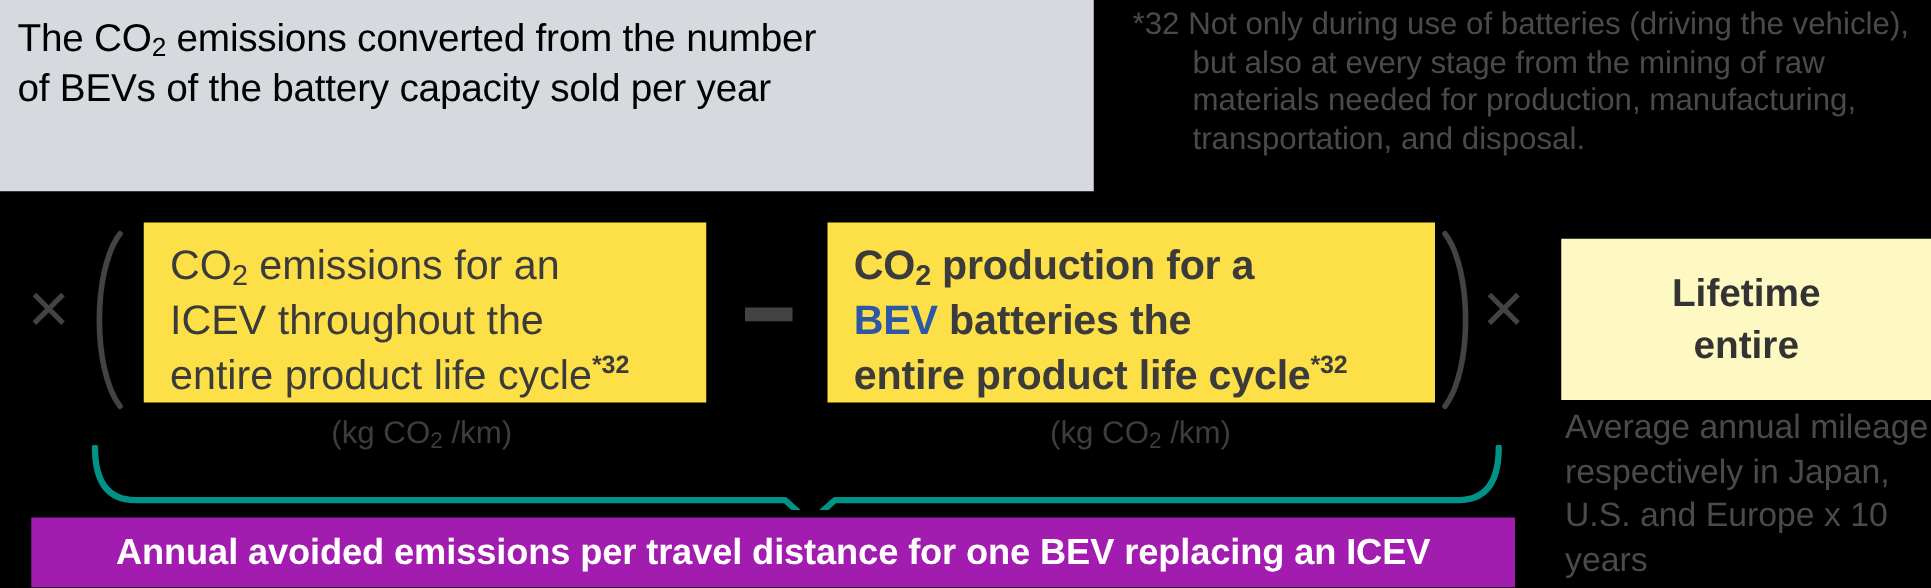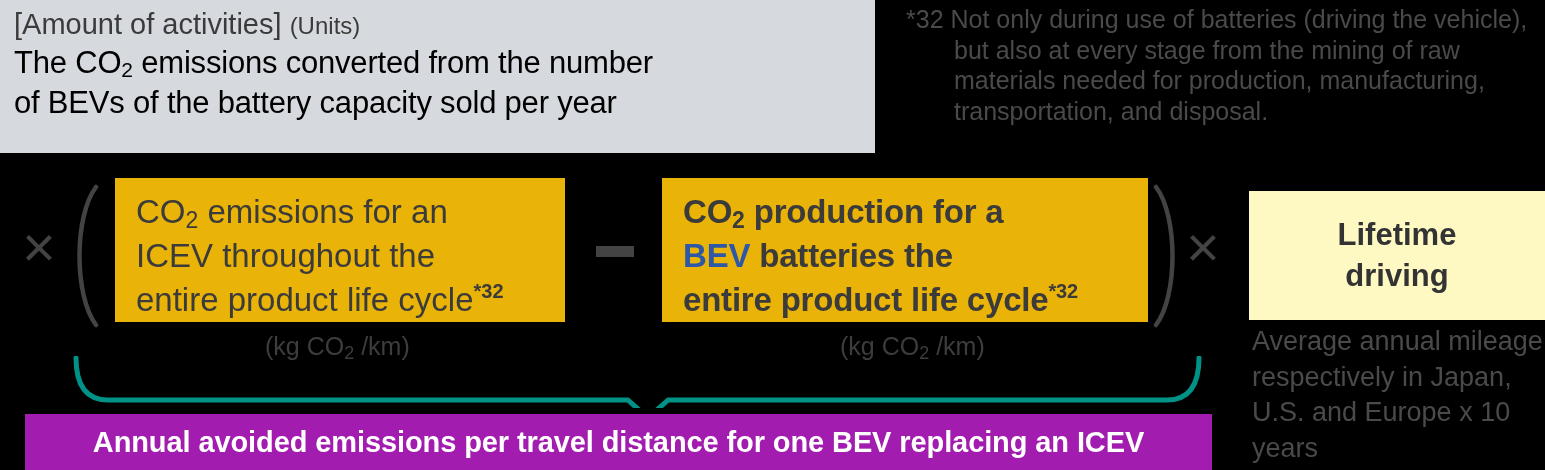--- a/index.html
+++ b/index.html
@@ -53,21 +53,21 @@
   .paren.open{left:62px;top:182px;}
   .paren.close{left:1148px;top:182px;}
 
   .op-minus{
     position:absolute;left:596px;top:246px;width:38px;height:11px;
     background:#434343;
   }
 
   
   .fbox{
-    position:absolute;background:#eab308;box-sizing:border-box;
+    position:absolute;background:#fde047;box-sizing:border-box;
     color:#3b3b3b;
   }
   .fbox-1{left:115px;top:178px;width:450px;height:144px;padding:12px 0 0 21px;}
   .fbox-2{left:662px;top:178px;width:486px;height:144px;padding:12px 0 0 21px;}
   .fbox .ln{font-size:33px;line-height:1.33;white-space:nowrap;}
   .fbox-2 .ln{font-weight:bold;letter-spacing:-0.2px;}
   .fbox sub{font-size:23px;vertical-align:baseline;position:relative;top:5px;}
   .fbox sup{font-size:20px;vertical-align:baseline;position:relative;top:-13px;font-weight:bold;}
   .bev{color:#2d58a7;}
 
@@ -107,24 +107,20 @@
     position:absolute;left:1252px;top:324px;width:293px;
     color:#4a4a4a;font-size:27px;line-height:1.32;
   }
 </style>
 </head>
 <body>
 
 <div class="stage">
 
   <div class="header-panel">
-    <div class="hdr-line1">
-      <span>[Amount of activities]</span>
-      <span class="units">(Units)</span>
-    </div>
     <div class="hdr-title">
       <div><span>The CO</span><sub>2</sub><span> emissions converted from the number</span></div>
       <div>of BEVs of the battery capacity sold per year</div>
     </div>
   </div>
 
   <div class="footnote">
     <div class="fn-hang"><span class="fn-mark">*32</span> <span class="fn-body">Not only during use of batteries (driving the vehicle), but also at every stage from the mining of raw materials needed for production, manufacturing, transportation, and disposal.</span></div>
   </div>
 
@@ -168,19 +164,19 @@
     </svg>
   </div>
 
   <div class="banner">
     <div class="banner-text">Annual avoided emissions per travel distance for one BEV replacing an ICEV</div>
   </div>
 
   <div class="ybox">
     <div class="ybox-text">
       <div>Lifetime</div>
-      <div>driving</div>
+      <div>entire</div>
     </div>
   </div>
 
   <div class="ynote">Average annual mileage respectively in Japan, U.S. and Europe x 10 years</div>
 
 </div>
 
 </body></html>

